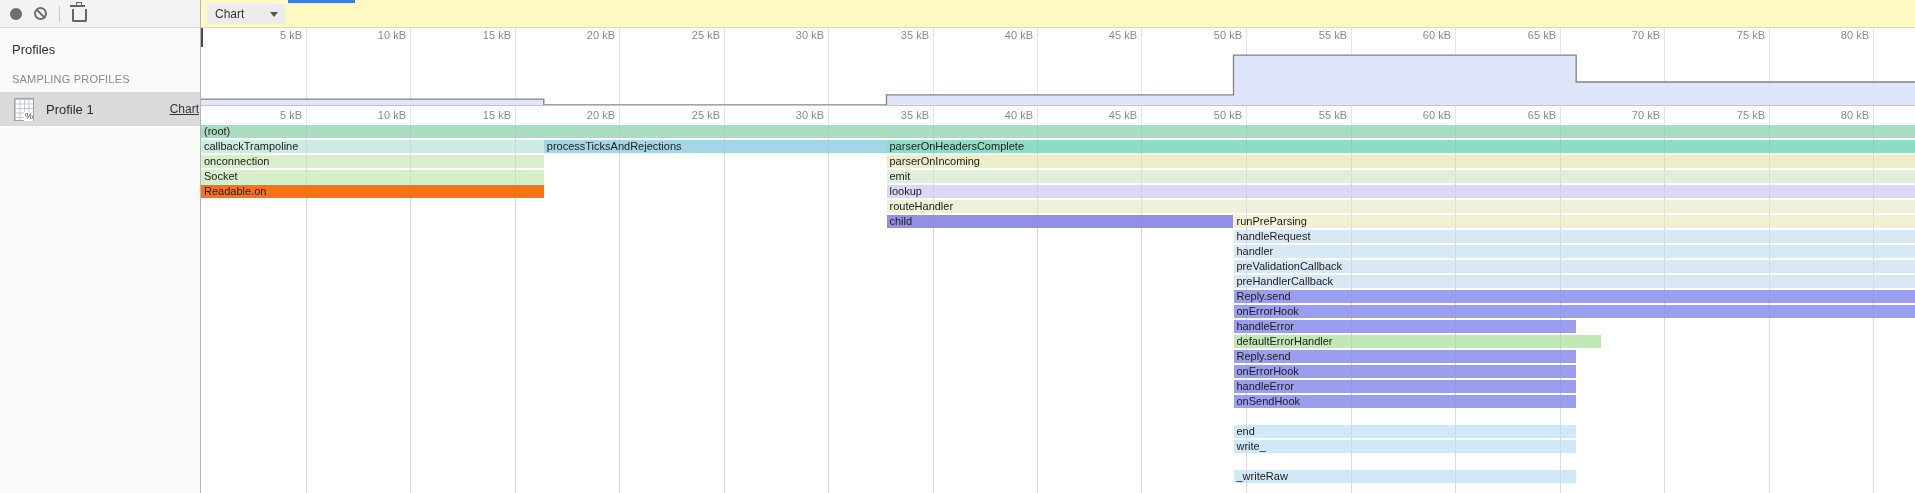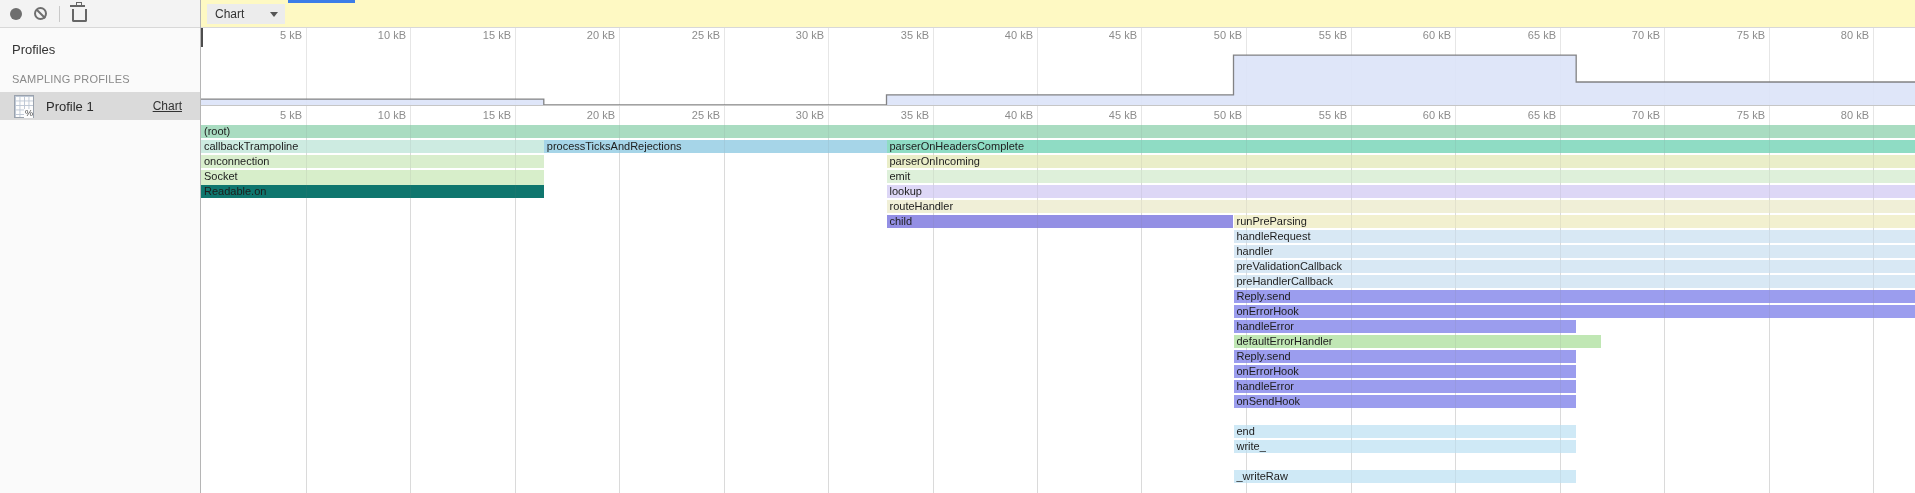--- a/index.html
+++ b/index.html
@@ -24,22 +24,22 @@
   .dropdown{position:absolute;left:207px;top:4px;width:78px;height:20px;background:#ececec;
             font-size:12px;line-height:20px;color:#333;padding:0 8px;box-sizing:border-box;cursor:default;}
   .caret{position:absolute;right:7px;top:8px;width:0;height:0;
          border-left:4px solid transparent;border-right:4px solid transparent;border-top:5px solid #555;}
   .tab-indicator{position:absolute;left:288px;top:0;width:67px;height:3px;}
   
   .v-divider{position:absolute;left:200px;top:0;width:1px;height:493px;background:#b5b5b5;z-index:10;}
   .sidebar{position:absolute;left:0;top:28px;width:200px;bottom:0;background:#fafafa;}
   .sidebar-title{margin:14px 0 0 12px;font-size:13px;color:#333;}
   .sidebar-section{margin:16px 0 0 12px;font-size:11px;color:#8a8a8a;letter-spacing:.2px;}
-  .profile-row{height:28px;background:#dadada;display:flex;align-items:center;
-               padding:0 18px 0 14px;margin-top:7px;}
+  .profile-row{height:34px;background:#dadada;display:flex;align-items:center;
+               padding:0 1px 0 14px;margin-top:7px;}
   .profile-icon{width:18px;height:21px;background:#fdfdfd;border:1px solid #9aa2ad;position:relative;
       background-image:linear-gradient(#bcc6d4 1px,transparent 1px),
                        linear-gradient(90deg,#bcc6d4 1px,transparent 1px);
       background-size:4.5px 4.5px;margin-right:12px;flex:none;}
   .profile-icon::after{content:"%";position:absolute;right:0;bottom:-1px;font-size:9px;color:#444;
       background:#fdfdfd;padding-left:1px;line-height:1;}
   .profile-name{font-size:13px;color:#2b2b2b;flex:1;}
   .save-link{font-size:12px;color:#333;text-decoration:underline;cursor:pointer;}
   
   .chart{position:absolute;left:201px;top:28px;right:0;bottom:0;background:#fff;overflow:hidden;}
@@ -157,21 +157,21 @@
       <span class="tick-label" style="left: 1588px; top: 1px;">80 kB</span>
       <span class="tick-label" style="left: 1588px; top: 81px;">80 kB</span>
       <div class="block" style="left: 0px; width: 1715.9px; top: 97px; height: 13px; background: rgb(169, 220, 193);">(root)</div>
       <div class="block" style="left: 342.8px; width: 342.8px; top: 112px; height: 13px; background: rgb(166, 213, 232);">processTicksAndRejections</div>
       <div class="block" style="left: 0px; width: 342.8px; top: 112px; height: 13px; background: rgb(205, 235, 225);">callbackTrampoline</div>
       <div class="block" style="left: 685.5px; width: 1030.4px; top: 112px; height: 13px; background: rgb(143, 220, 196);">parserOnHeadersComplete</div>
       <div class="block" style="left: 0px; width: 342.8px; top: 127px; height: 13px; background: rgb(217, 238, 205);">onconnection</div>
       <div class="block" style="left: 685.5px; width: 1030.4px; top: 127px; height: 13px; background: rgb(234, 238, 201);">parserOnIncoming</div>
       <div class="block" style="left: 0px; width: 342.8px; top: 142px; height: 26px; background: rgb(215, 238, 202);">Socket</div>
       <div class="block" style="left: 685.5px; width: 1030.4px; top: 142px; height: 13px; background: rgb(222, 240, 218);">emit</div>
-      <div class="block" style="left: 0px; width: 342.8px; top: 157px; height: 13px; background: #0f766e;">Readable.on</div>
+      <div class="block" style="left: 0px; width: 342.8px; top: 157px; height: 13px; background: #f97316;">Readable.on</div>
       <div class="block" style="left: 685.5px; width: 1030.4px; top: 157px; height: 13px; background: rgb(221, 215, 246);">lookup</div>
       <div class="block" style="left: 685.5px; width: 1030.4px; top: 172px; height: 13px; background: rgb(240, 239, 215);">routeHandler</div>
       <div class="block striped" style="left: 685.5px; width: 346.9px; top: 187px; height: 13px; background: rgb(147, 143, 228);">child</div>
       <div class="block" style="left: 1032.5px; width: 683.4px; top: 187px; height: 13px; background: rgb(242, 240, 207);">runPreParsing</div>
       <div class="block" style="left: 1032.5px; width: 683.4px; top: 202px; height: 13px; background: rgb(216, 232, 244);">handleRequest</div>
       <div class="block" style="left: 1032.5px; width: 683.4px; top: 217px; height: 13px; background: rgb(216, 232, 244);">handler</div>
       <div class="block" style="left: 1032.5px; width: 683.4px; top: 232px; height: 13px; background: rgb(216, 232, 244);">preValidationCallback</div>
       <div class="block" style="left: 1032.5px; width: 683.4px; top: 247px; height: 13px; background: rgb(216, 232, 244);">preHandlerCallback</div>
       <div class="block" style="left: 1032.5px; width: 683.4px; top: 262px; height: 13px; background: rgb(155, 157, 238);">Reply.send</div>
       <div class="block" style="left: 1032.5px; width: 683.4px; top: 277px; height: 13px; background: rgb(155, 157, 238);">onErrorHook</div>

